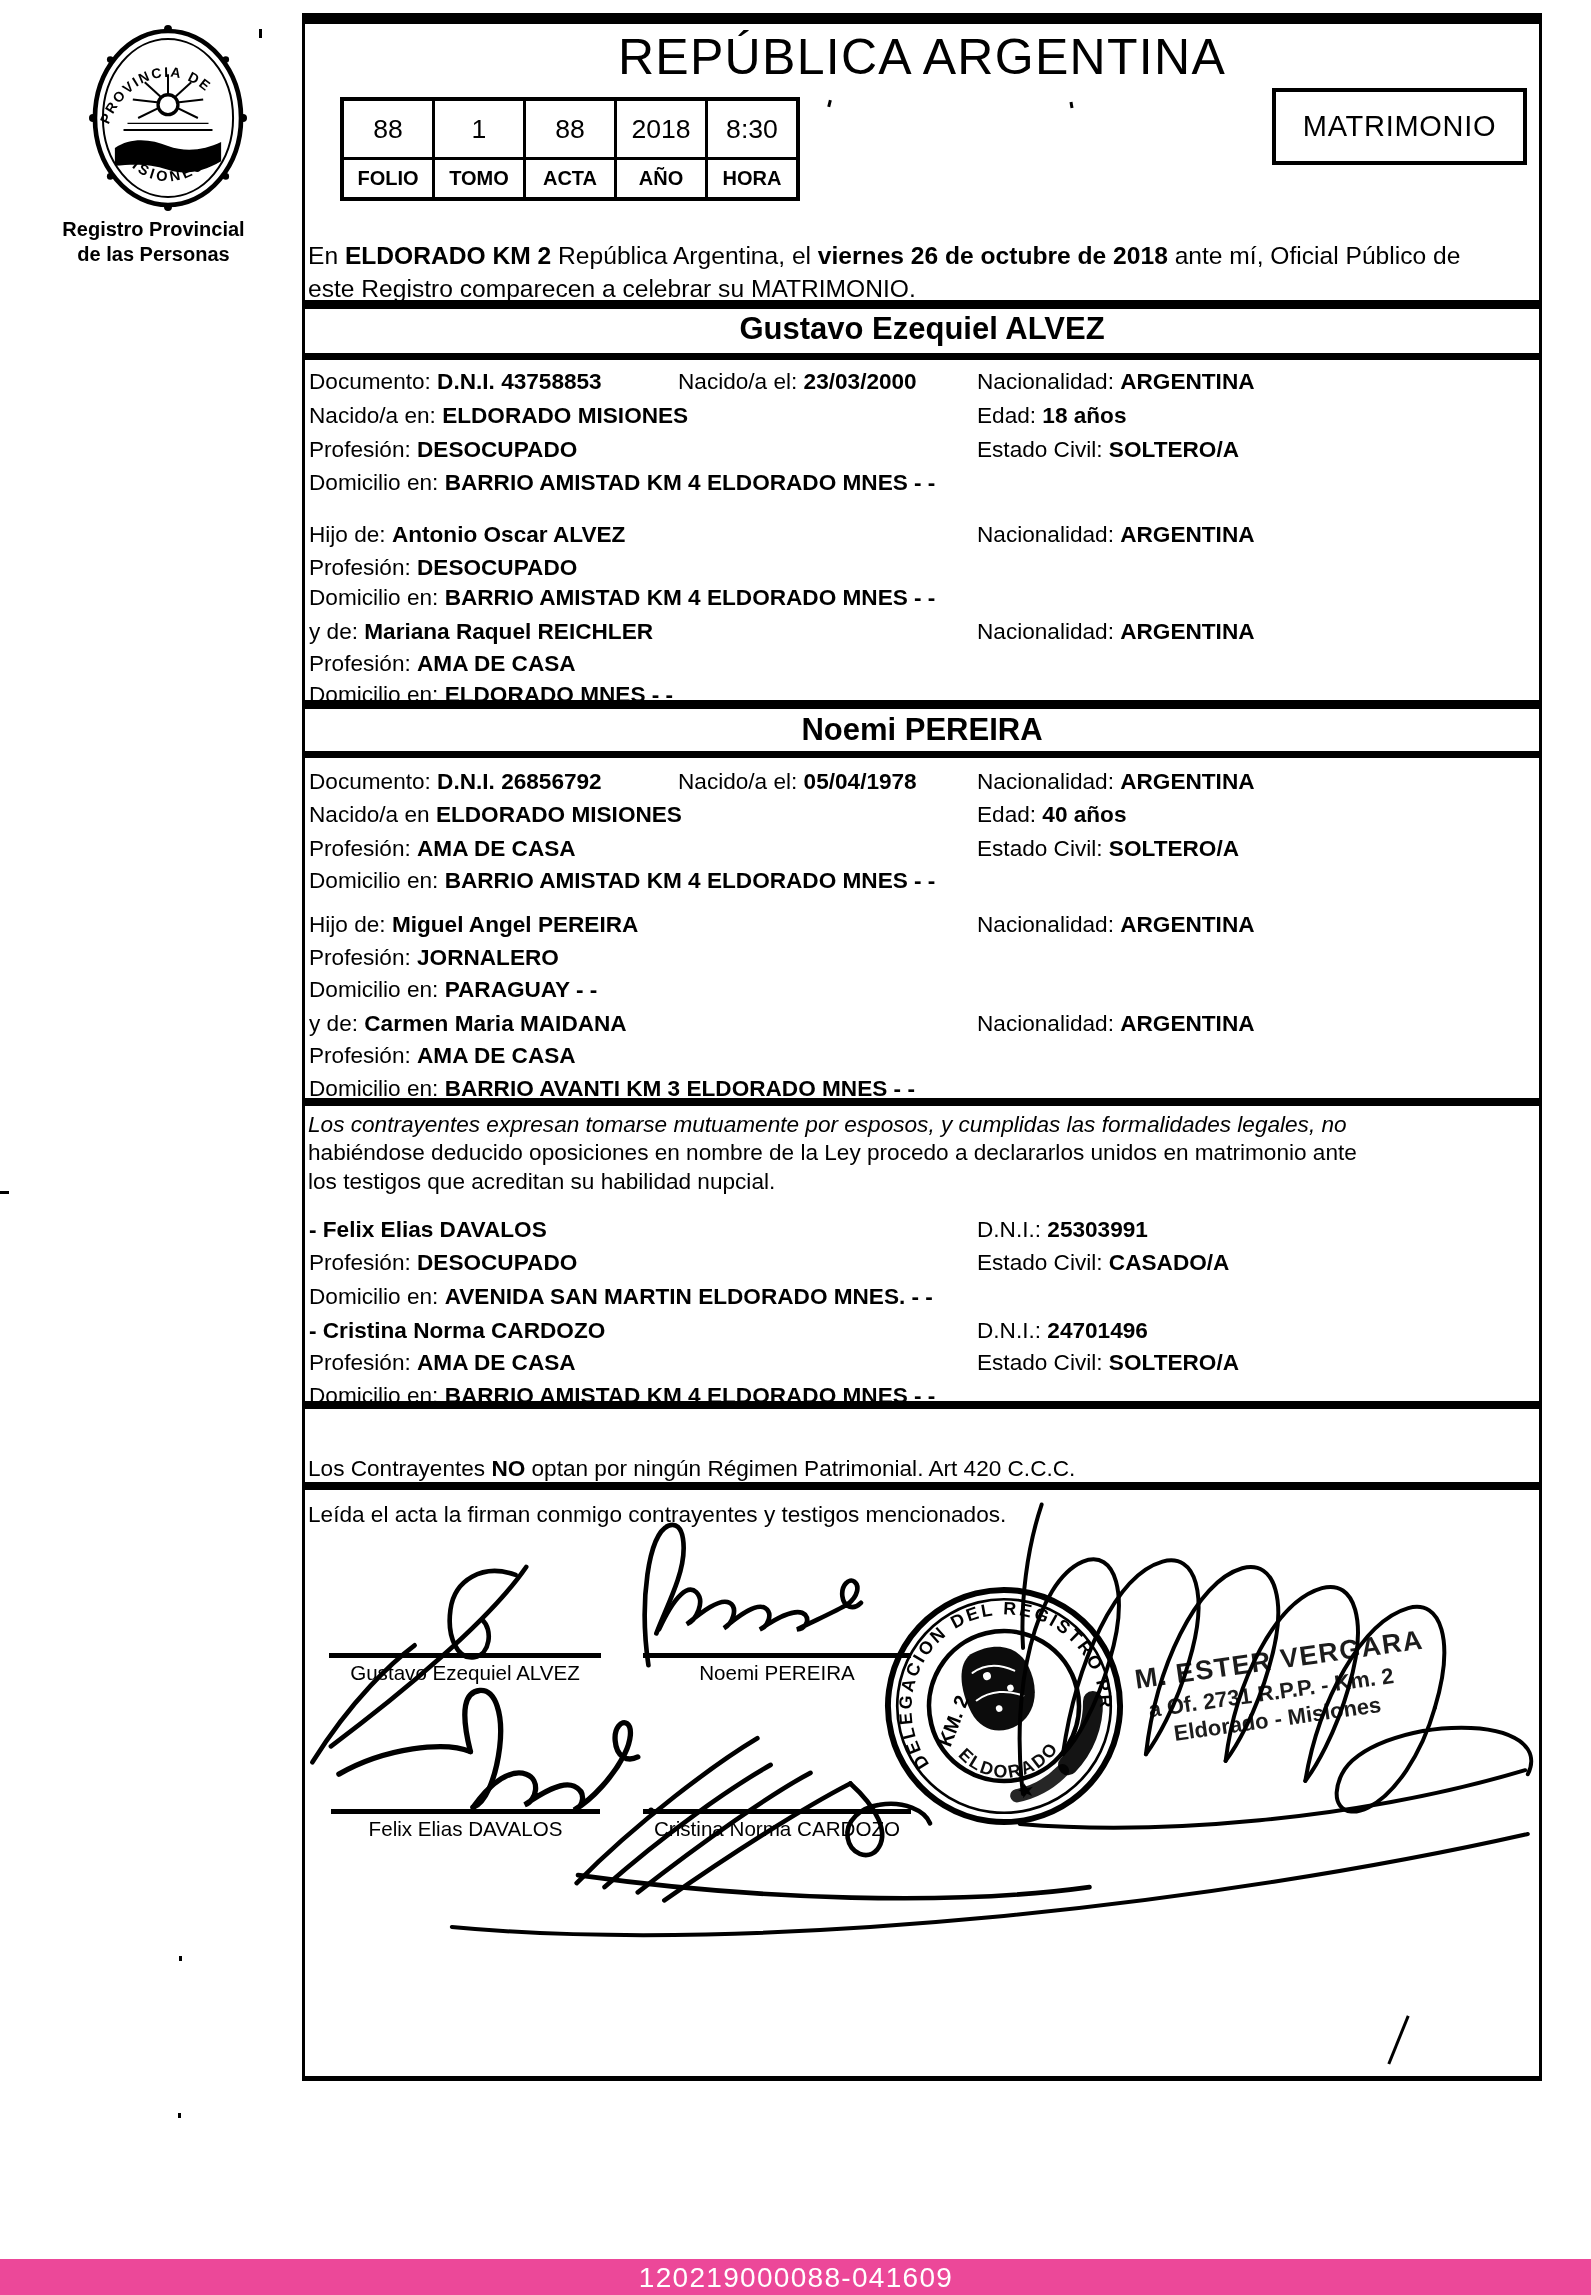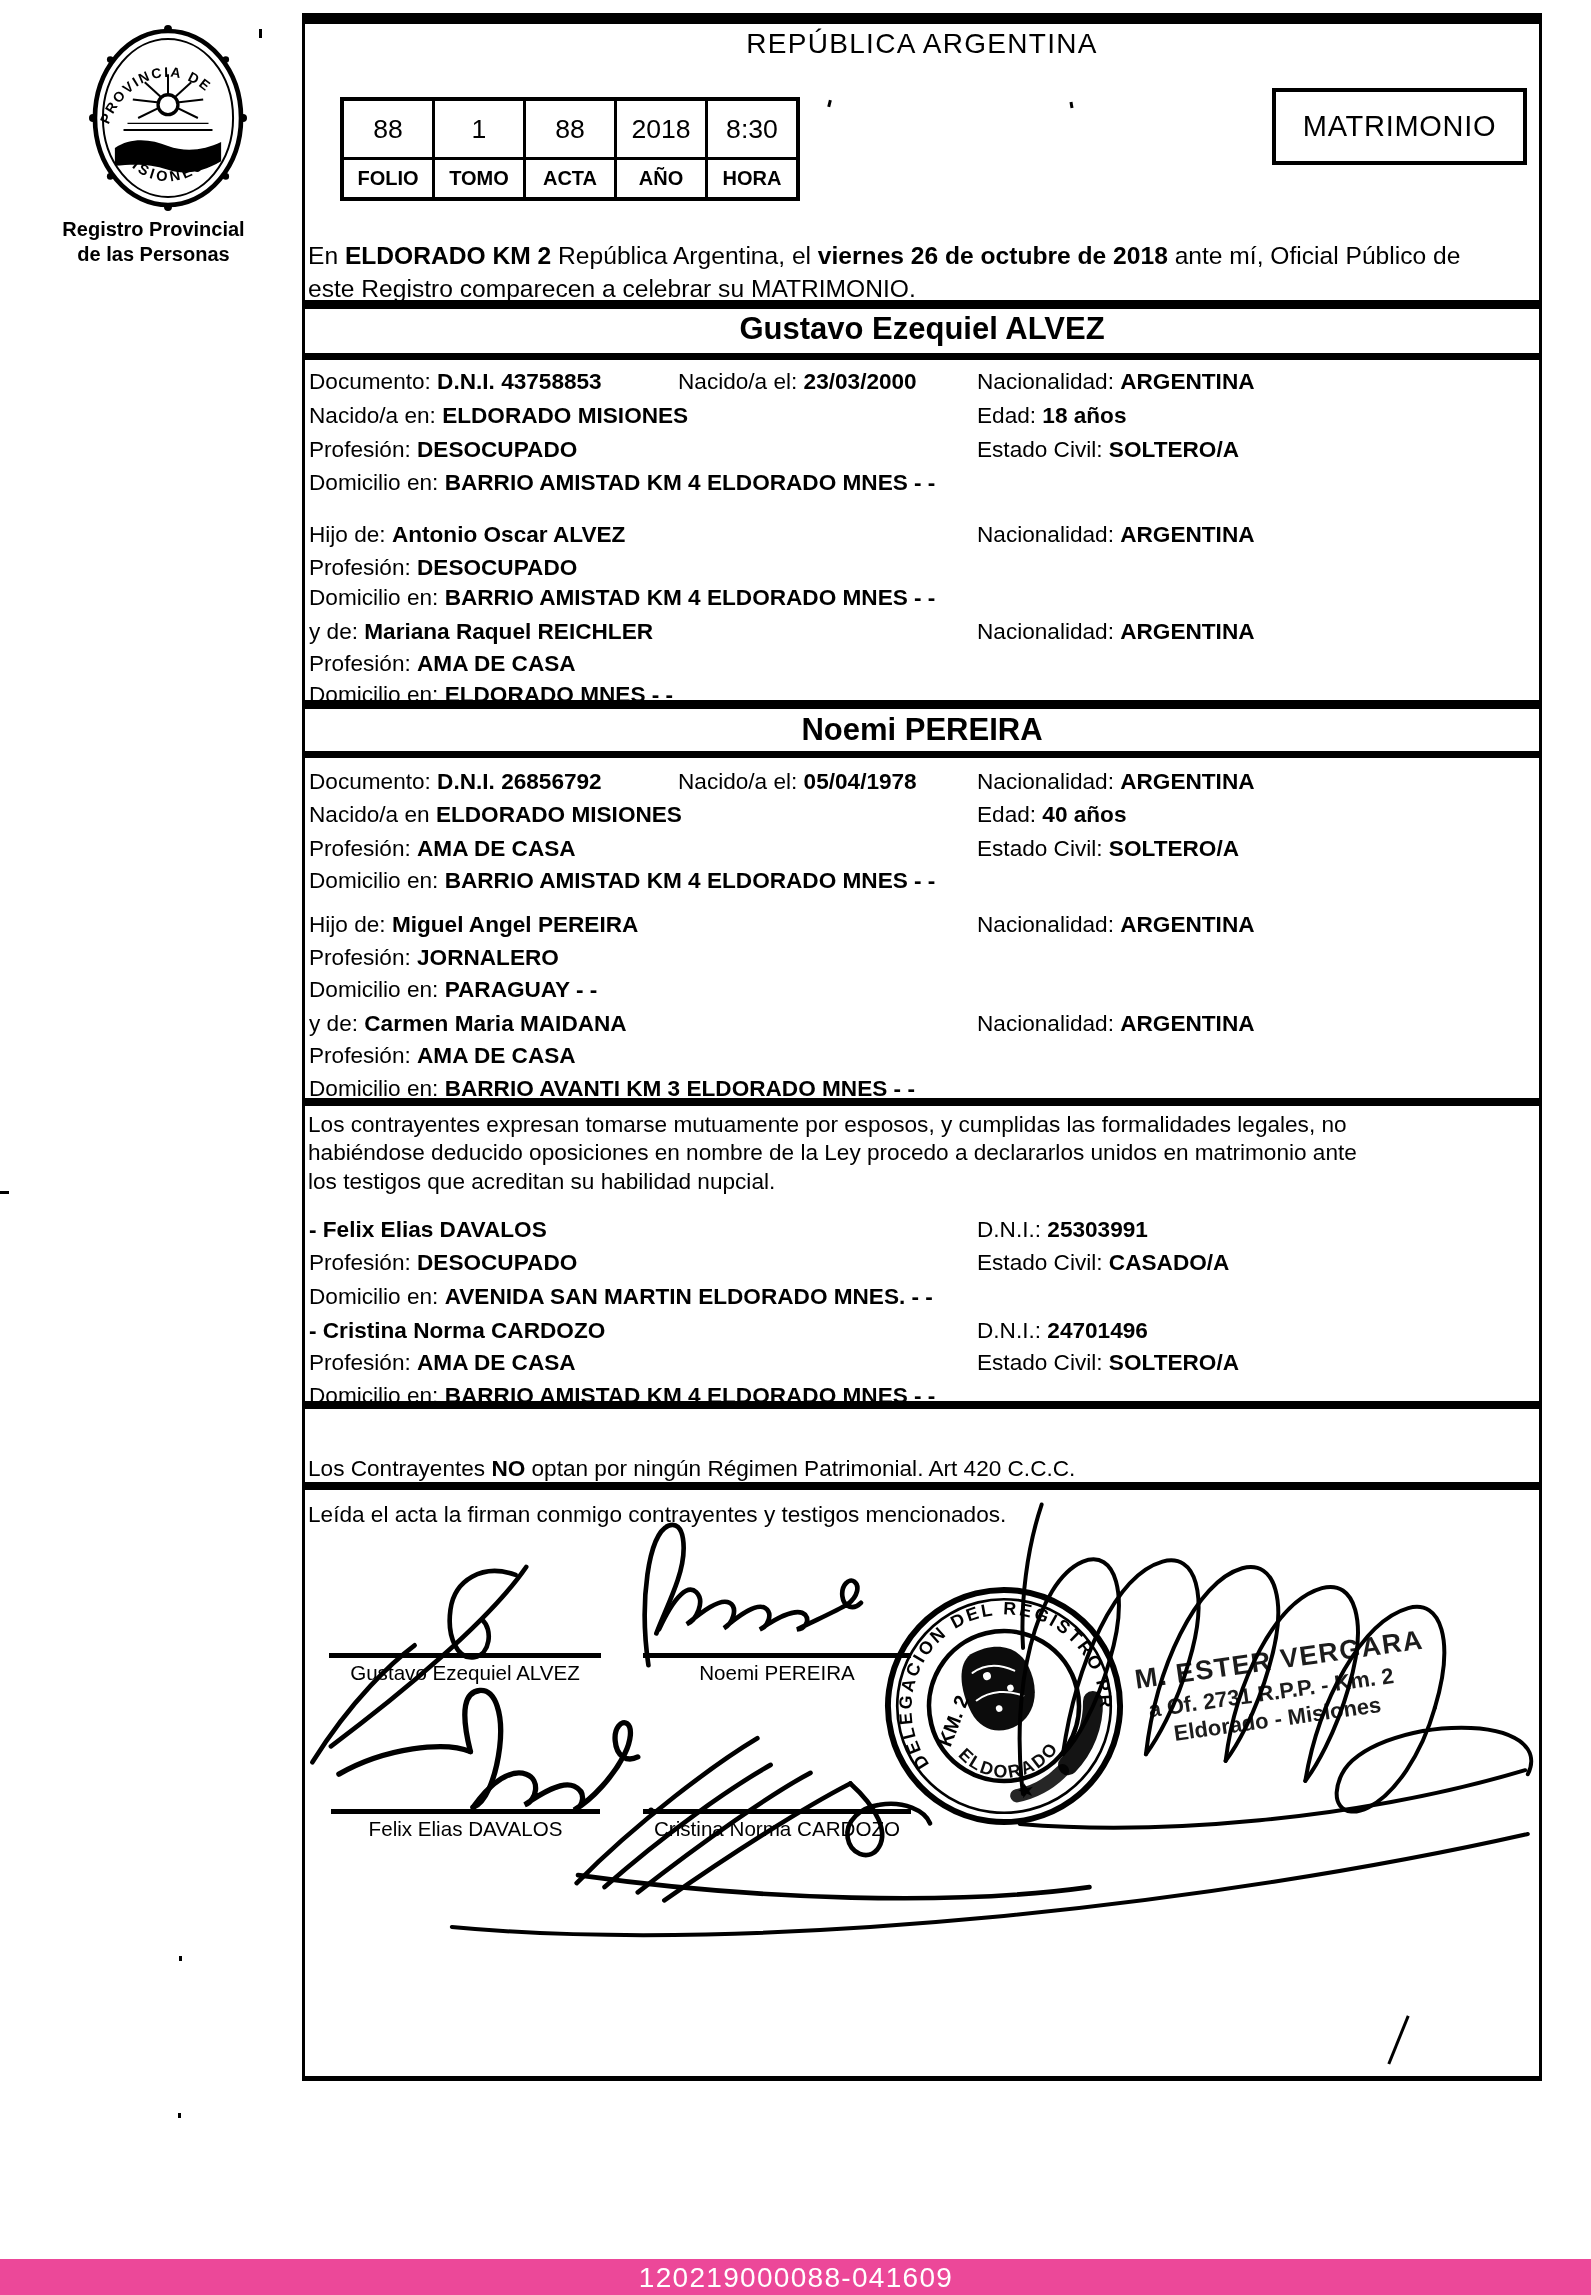--- a/index.html
+++ b/index.html
@@ -2,21 +2,21 @@
 <html style="font-size:10.6px"><head>
 <meta charset="utf-8">
 <style>
   html,body{margin:0;padding:0;background:#e8e8e8;}
   .page{position:relative;width:1592px;height:2295px;background:#ffffff;overflow:hidden;
         font-family:"Liberation Sans", sans-serif;color:#000;}
   .abs{position:absolute;}
   .hline{position:absolute;background:#000;}
   .vline{position:absolute;background:#000;}
   .doc-title{position:absolute;left:302px;width:1240px;text-align:center;top:28px;
-             font-size:28px;letter-spacing:1.3px;font-weight:400;}
+             font-size:50px;letter-spacing:1.3px;font-weight:400;}
   
   .ftable{position:absolute;left:340px;top:97px;border:4px solid #000;border-collapse:collapse;}
   .ftable td{border:3.3px solid #000;text-align:center;vertical-align:middle;}
   .ftable .vals td{width:86px;height:54px;font-size:26.6px;font-weight:400;}
   .ftable .hdrs td{height:35px;font-size:20px;font-weight:700;}
   .mat-box{position:absolute;left:1272px;top:88px;width:247px;height:69px;border:4.7px solid #000;
            display:flex;align-items:center;justify-content:center;font-size:29px;letter-spacing:0.7px;}
   .intro{position:absolute;left:308px;top:195px;width:1196px;font-size:24.6px;line-height:33px;margin-top:44px;}
   .b{font-weight:700;}
   .sec-title{position:absolute;left:302px;width:1240px;text-align:center;font-size:31px;font-weight:700;}
@@ -196,21 +196,21 @@
     <span class="pair-r"><span>Nacionalidad:</span> <span class="b">ARGENTINA</span></span>
   </div>
   <div class="row" style="top:1043px;">
     <span><span>Profesión:</span> <span class="b">AMA DE CASA</span></span>
   </div>
   <div class="row" style="top:1076px;">
     <span><span>Domicilio en:</span> <span class="b">BARRIO AVANTI KM 3 ELDORADO MNES - -</span></span>
   </div>
 
   <div class="hline" style="left:305px;top:1098px;width:1234px;height:8px;"></div>
-  <div class="par" style="top:1112px;">Los contrayentes expresan tomarse mutuamente por esposos, y cumplidas las formalidades legales, no</div>
+  <div class="par" style="top:1112px;font-style:italic;">Los contrayentes expresan tomarse mutuamente por esposos, y cumplidas las formalidades legales, no</div>
   <div class="par" style="top:1140px;">habiéndose deducido oposiciones en nombre de la Ley procedo a declararlos unidos en matrimonio ante</div>
   <div class="par" style="top:1169px;">los testigos que acreditan su habilidad nupcial.</div>
 
   <div class="row" style="top:1217px;">
     <span class="b">- Felix Elias DAVALOS</span>
     <span class="pair-r"><span>D.N.I.:</span> <span class="b">25303991</span></span>
   </div>
   <div class="row" style="top:1250px;">
     <span><span>Profesión:</span> <span class="b">DESOCUPADO</span></span>
     <span class="pair-r"><span>Estado Civil:</span> <span class="b">CASADO/A</span></span>

